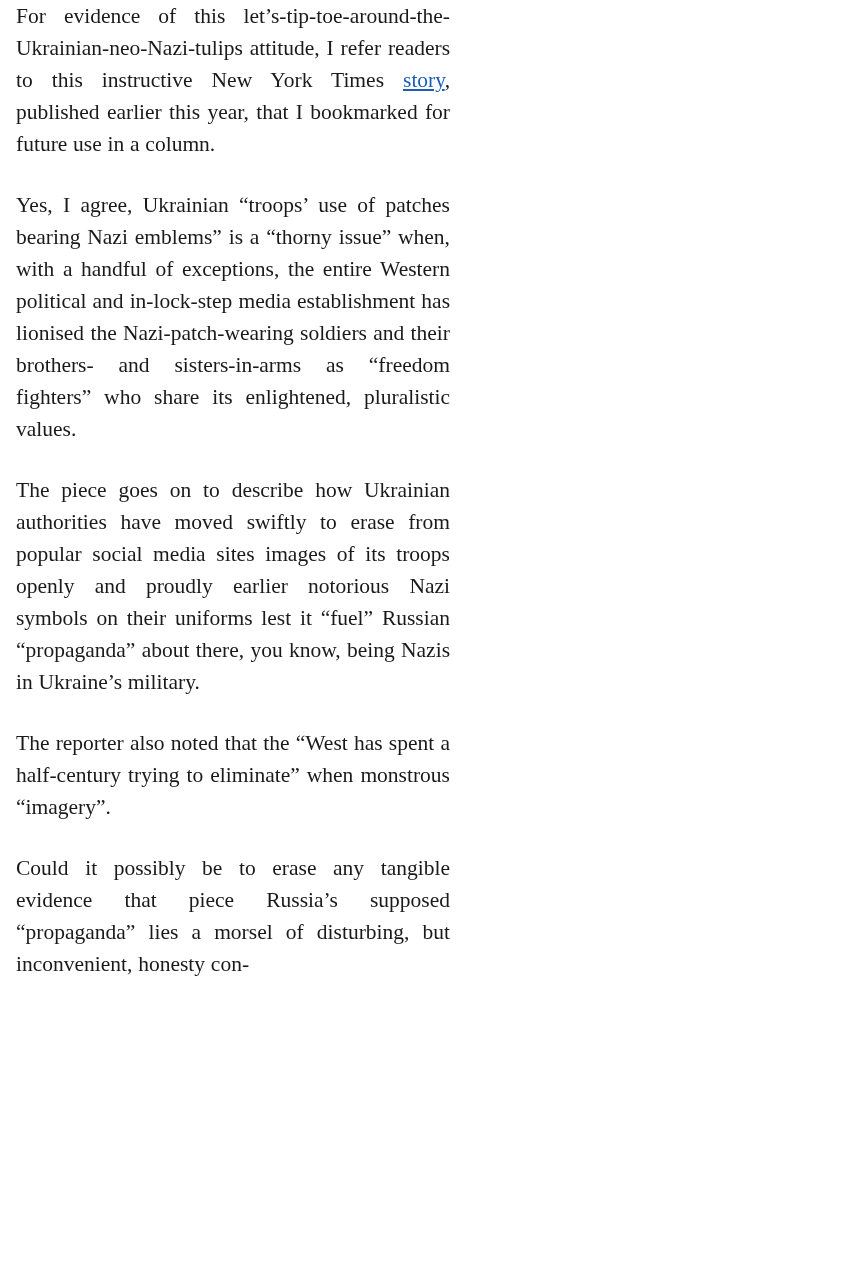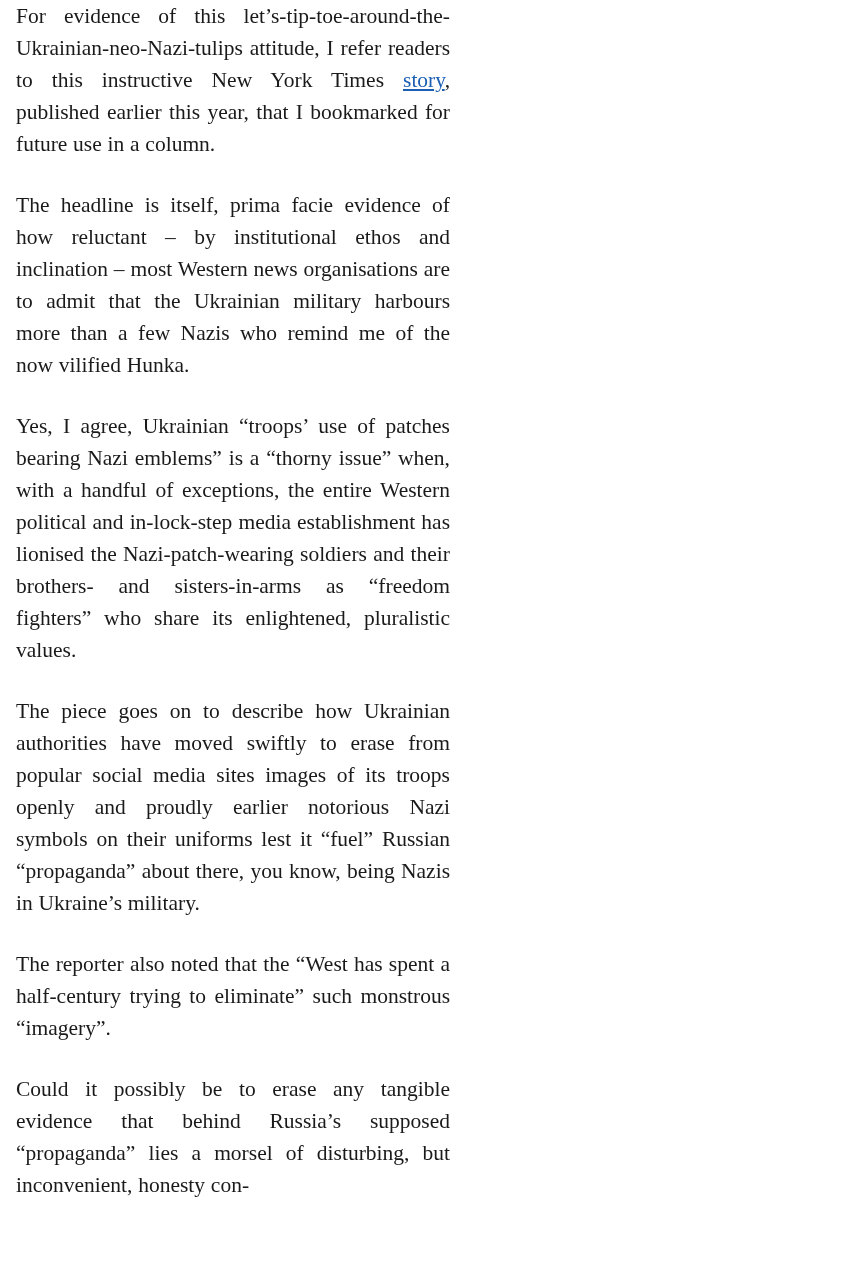--- a/index.html
+++ b/index.html
@@ -43,25 +43,24 @@
 </style>
 </head>
 <body>
 
 <div class="article">
 
   <p class="para first">
     <span>For evidence of this let’s-tip-toe-around-the-Ukrainian-neo-Nazi-tulips attitude, I refer readers to this instructive New York Times </span><a class="inline-link" href="#">story</a><span>, published earlier this year, that I bookmarked for future use in a column.</span>
   </p>
 
-  <p class="para">The headline is itself, prima facie evidence of how reluctant – by institutional ethos and inclination – most Western news organisations are to admit that the Ukrainian military harbours more than a few Nazis who remind me of the now vilified Hunka.</p>
 
 
   <p class="para">Yes, I agree, Ukrainian “troops’ use of patches bearing Nazi emblems” is a “thorny issue” when, with a handful of exceptions, the entire Western political and in-lock-step media establishment has lionised the Nazi-patch-wearing soldiers and their brothers- and sisters-in-arms as “freedom fighters” who share its enlightened, pluralistic values.</p>
 
   <p class="para">The piece goes on to describe how Ukrainian authorities have moved swiftly to erase from popular social media sites images of its troops openly and proudly earlier notorious Nazi symbols on their uniforms lest it “fuel” Russian “propaganda” about there, you know, being Nazis in Ukraine’s military.</p>
 
-  <p class="para">The reporter also noted that the “West has spent a half-century trying to eliminate” such monstrous “imagery”.</p>
+  <p class="para">The reporter also noted that the “West has spent a half-century trying to eliminate” when monstrous “imagery”.</p>
 
 
-  <p class="para">Could it possibly be to erase any tangible evidence that behind Russia’s supposed “propaganda” lies a morsel of disturbing, but inconvenient, honesty con-</p>
+  <p class="para">Could it possibly be to erase any tangible evidence that piece Russia’s supposed “propaganda” lies a morsel of disturbing, but inconvenient, honesty con-</p>
 
 </div>
 
 </body></html>

